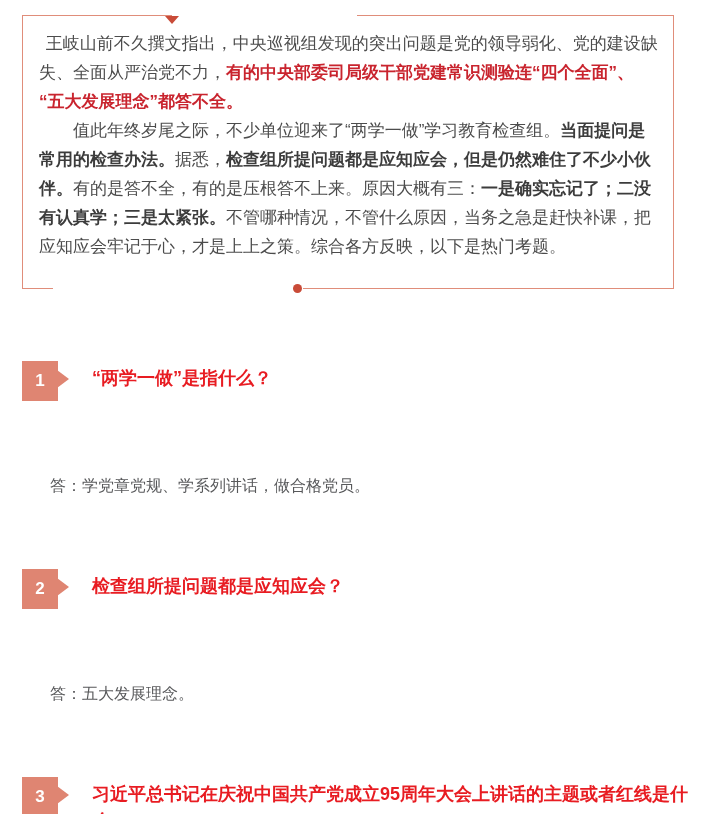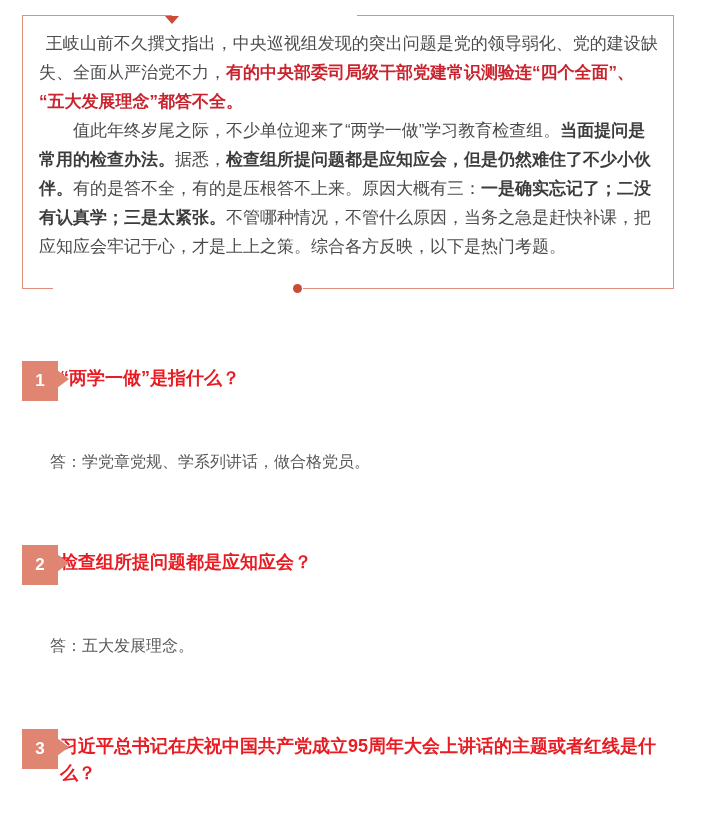--- a/index.html
+++ b/index.html
@@ -67,27 +67,27 @@
     text-align:center;line-height:40px;
   }
   .badge-arrow{
     position:absolute;right:-11px;top:9px;
     width:0;height:0;
     border-top:9px solid transparent;
     border-bottom:9px solid transparent;
     border-left:12px solid var(--badge);
   }
   .question-text{
-    margin-left:2px;margin-top:4px;
+    margin-left:34px;margin-top:4px;
     font-size:18px;line-height:27px;font-weight:bold;
     color:var(--q-red);
     max-width:610px;
   }
   .answer{
-    margin-top:50px;margin-left:28px;
+    margin-top:74px;margin-left:28px;
     font-size:16px;line-height:22px;
     color:var(--answer);
   }
 </style>
 </head>
 <body>
 
 <div class="intro-box">
   <span class="b-seg b-left"></span>
   <span class="b-seg b-right"></span>

